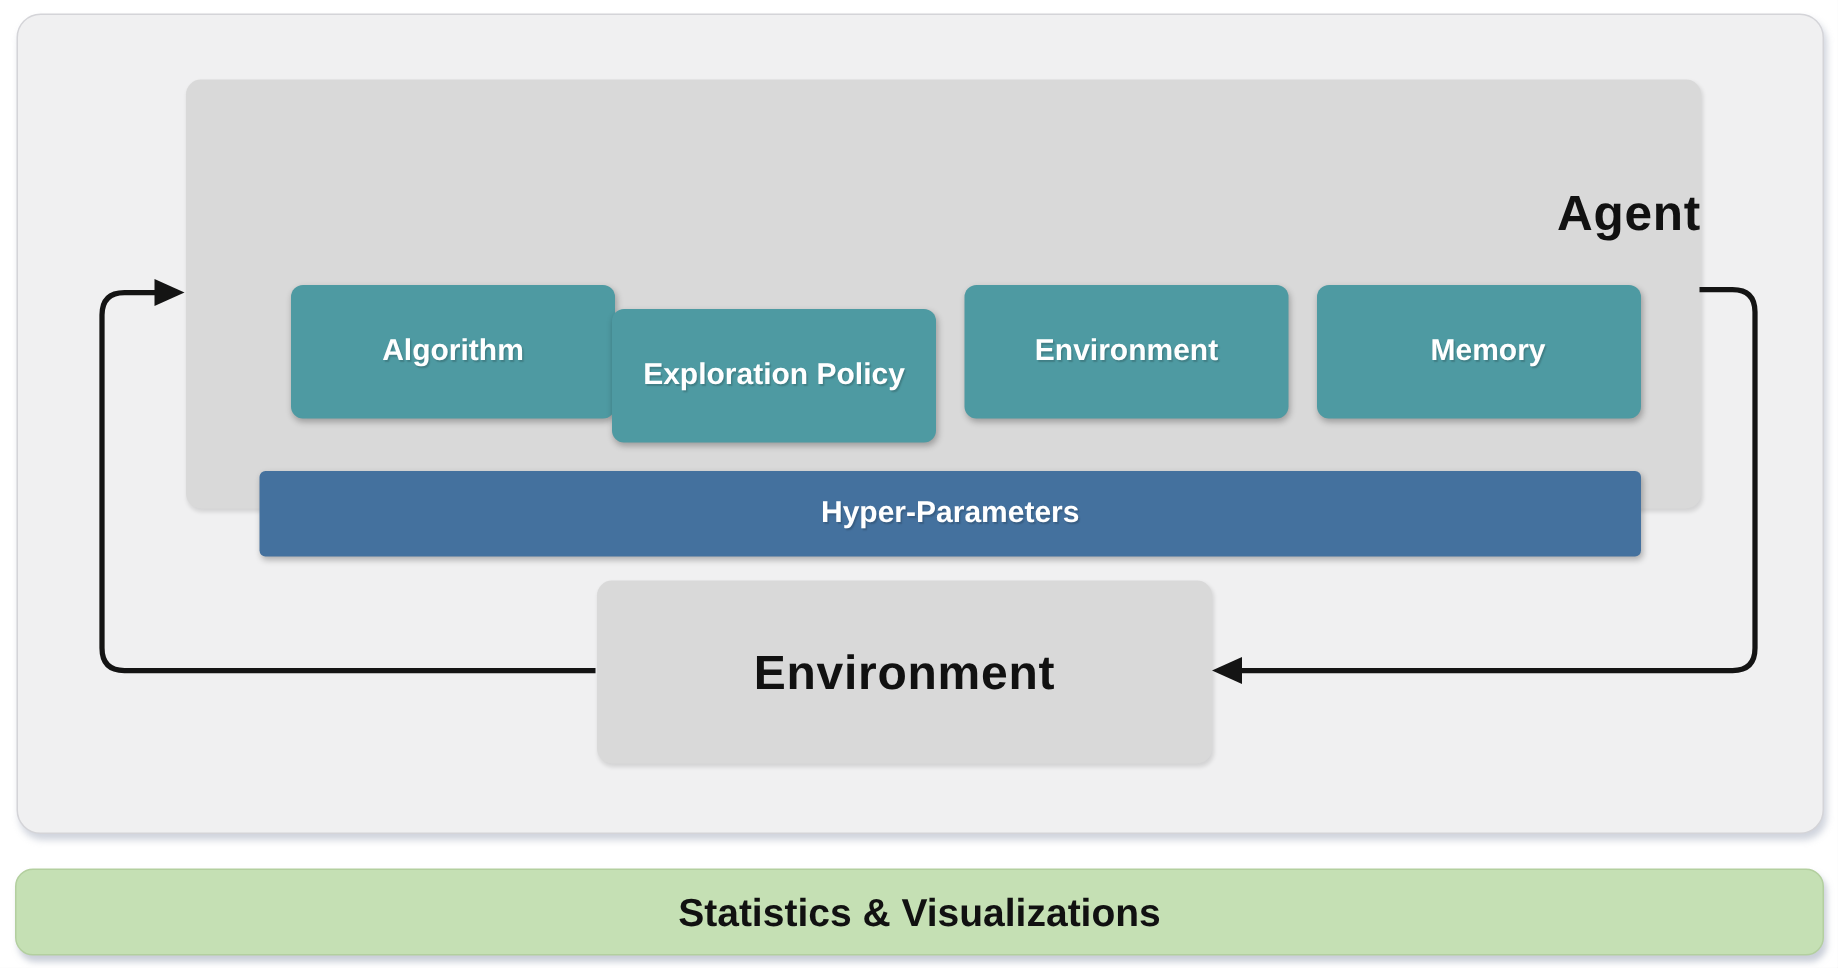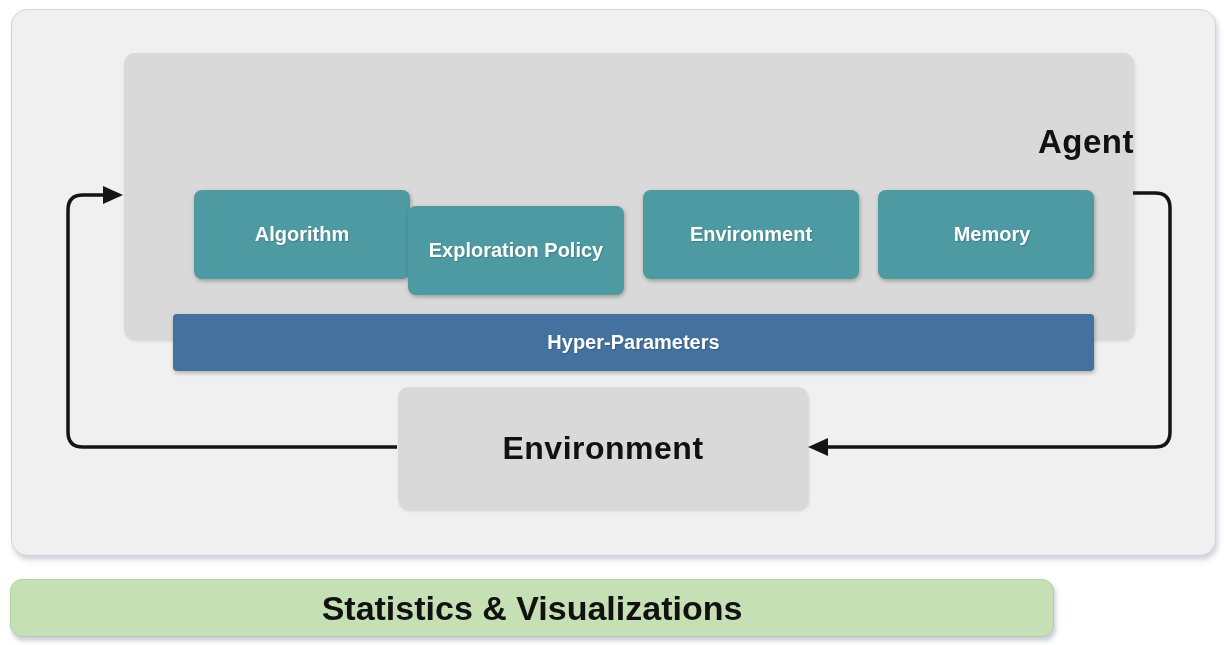--- a/index.html
+++ b/index.html
@@ -76,27 +76,27 @@
     position:absolute;left:0;top:0;width:1225px;height:645px;
     pointer-events:none;
   }
   .arrow-path{
     fill:none;stroke:var(--arrow-black);stroke-width:3.5px;
   }
   .arrow-head{
     fill:var(--arrow-black);stroke:none;
   }
   .footer-bar{
-    position:absolute;left:10px;top:579px;width:1044px;height:58px;
+    position:absolute;left:10px;top:579px;width:1206px;height:58px;
     background:var(--footer-green);
     border:1px solid #b3cf9f;
     border-radius:12px;
     box-shadow:2px 4px 4px rgba(150,160,180,0.5);
     display:flex;align-items:center;justify-content:center;
-    color:var(--text-dark);font-size:34px;font-weight:bold;
+    color:var(--text-dark);font-size:26px;font-weight:bold;
   }
 </style>
 </head>
 <body>
 
 <div class="canvas">
 
   <div class="outer-panel">
 
     <div class="agent-box" style="position:absolute;left:112px;top:43px;">

